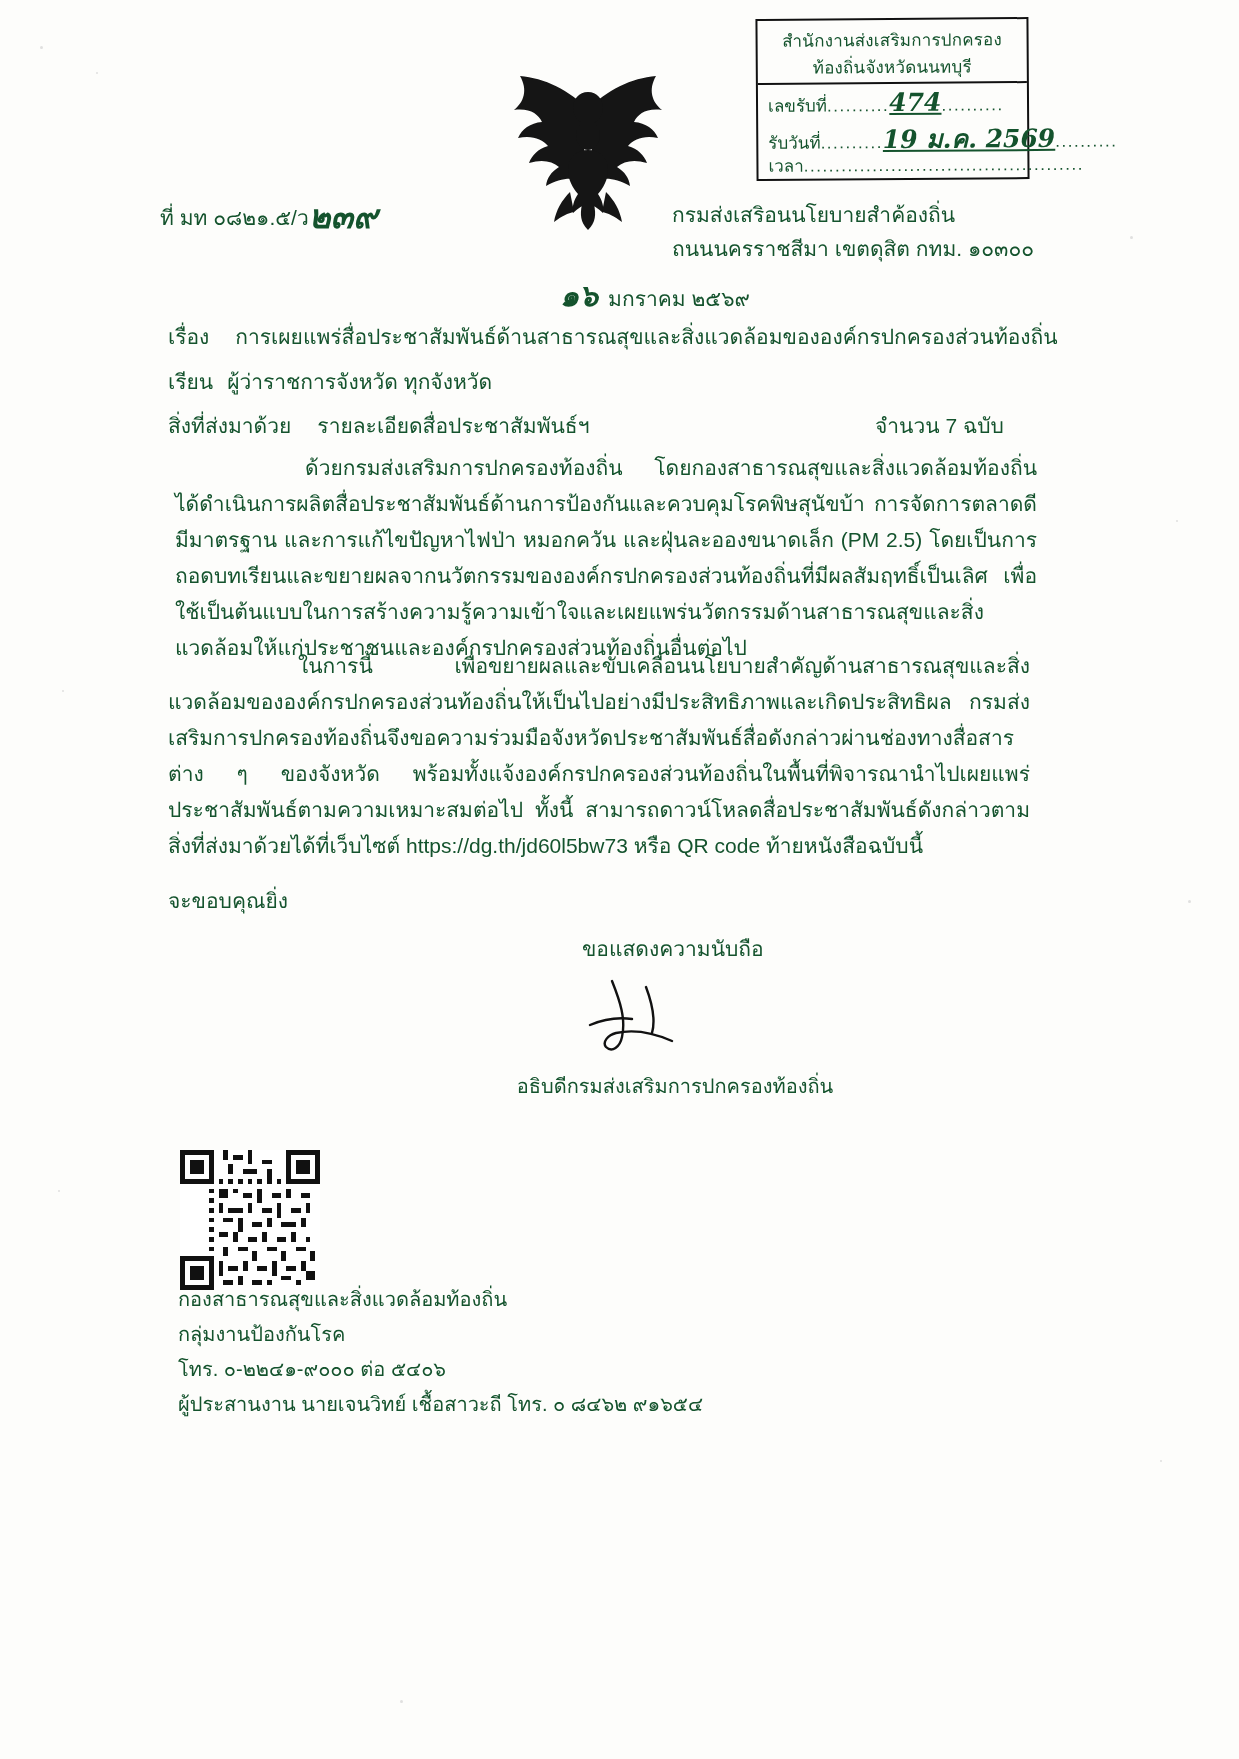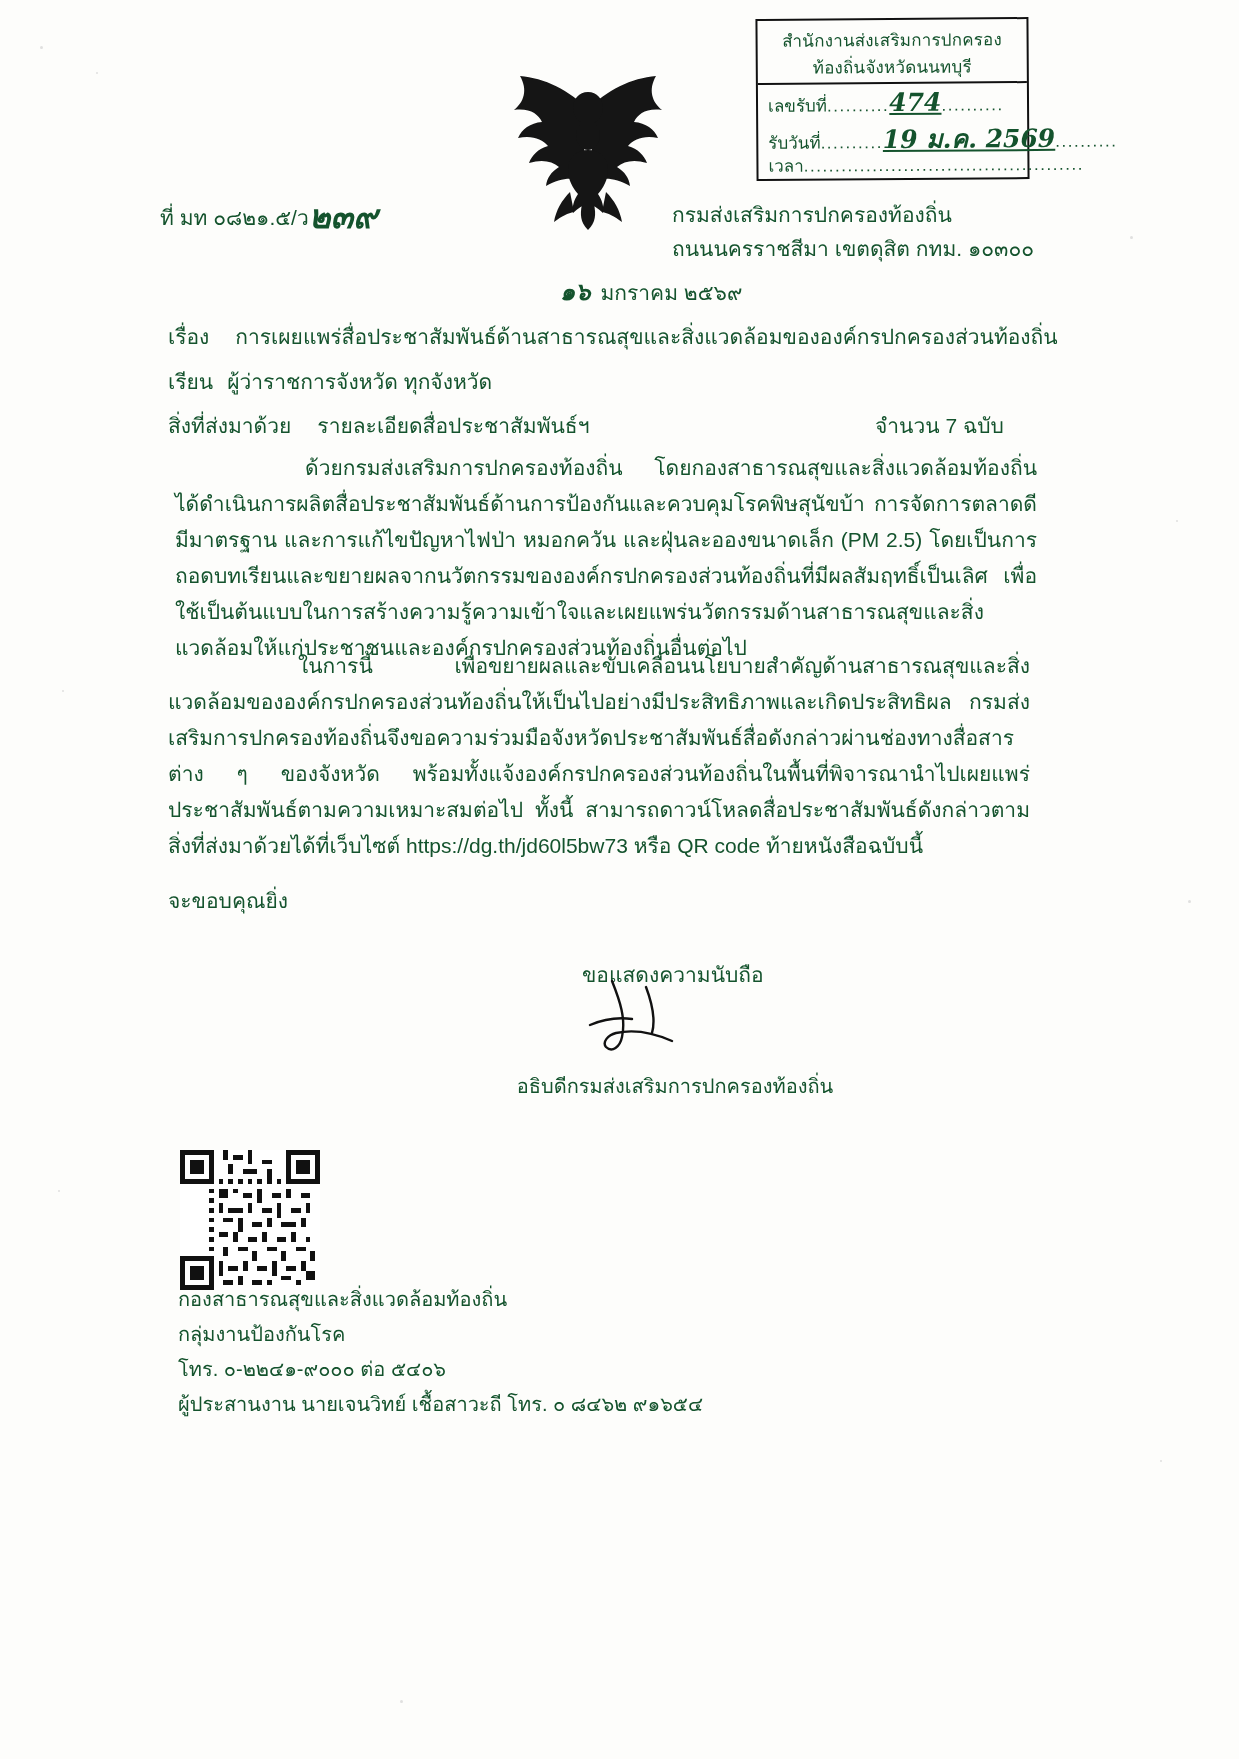--- a/index.html
+++ b/index.html
@@ -110,21 +110,21 @@
     position: absolute;
     left: 560px;
     top: 272px;
     font-size: 21px;
     white-space: nowrap;
   }
   .date-line .hand-day {
     font-family: "DejaVu Serif", serif;
     font-style: italic;
     font-weight: bold;
-    font-size: 24px;
+    font-size: 30px;
     margin-right: 10px;
   }
 
   
   .field-row {
     position: absolute;
     left: 168px;
     font-size: 21px;
     white-space: nowrap;
   }
@@ -159,21 +159,21 @@
   .closing {
     position: absolute;
     left: 168px;
     top: 884px;
     font-size: 21px;
   }
 
   .regards {
     position: absolute;
     left: 582px;
-    top: 958px;
+    top: 932px;
     font-size: 21px;
     white-space: nowrap;
   }
   .signature {
     position: absolute;
     left: 560px;
     top: 975px;
     width: 220px;
     height: 90px;
   }
@@ -243,21 +243,21 @@
         <path d="M84 132 c-2 10 -2 18 6 26 c8 -8 8 -16 6 -26 z"></path>
       </g>
     </svg>
   </div>
 
   <div class="doc-no">
     <span>ที่ มท ๐๘๒๑.๕/ว</span><span class="hand-no">๒๓๙</span>
   </div>
 
   <div class="dept-block">
-    <div>กรมส่งเสริมการปกครองท้องถิ่น</div>
+    <div>กรมส่งเสริอนนโยบายสำค้องถิ่น</div>
     <div>ถนนนครราชสีมา เขตดุสิต กทม. ๑๐๓๐๐</div>
   </div>
 
   <div class="date-line">
     <span class="hand-day">๑๖</span><span>มกราคม ๒๕๖๙</span>
   </div>
 
   <div class="field-row row-subject">
     <span class="field-label">เรื่อง</span><span class="field-gap-1"></span><span>การเผยแพร่สื่อประชาสัมพันธ์ด้านสาธารณสุขและสิ่งแวดล้อมขององค์กรปกครองส่วนท้องถิ่น</span>
   </div>

